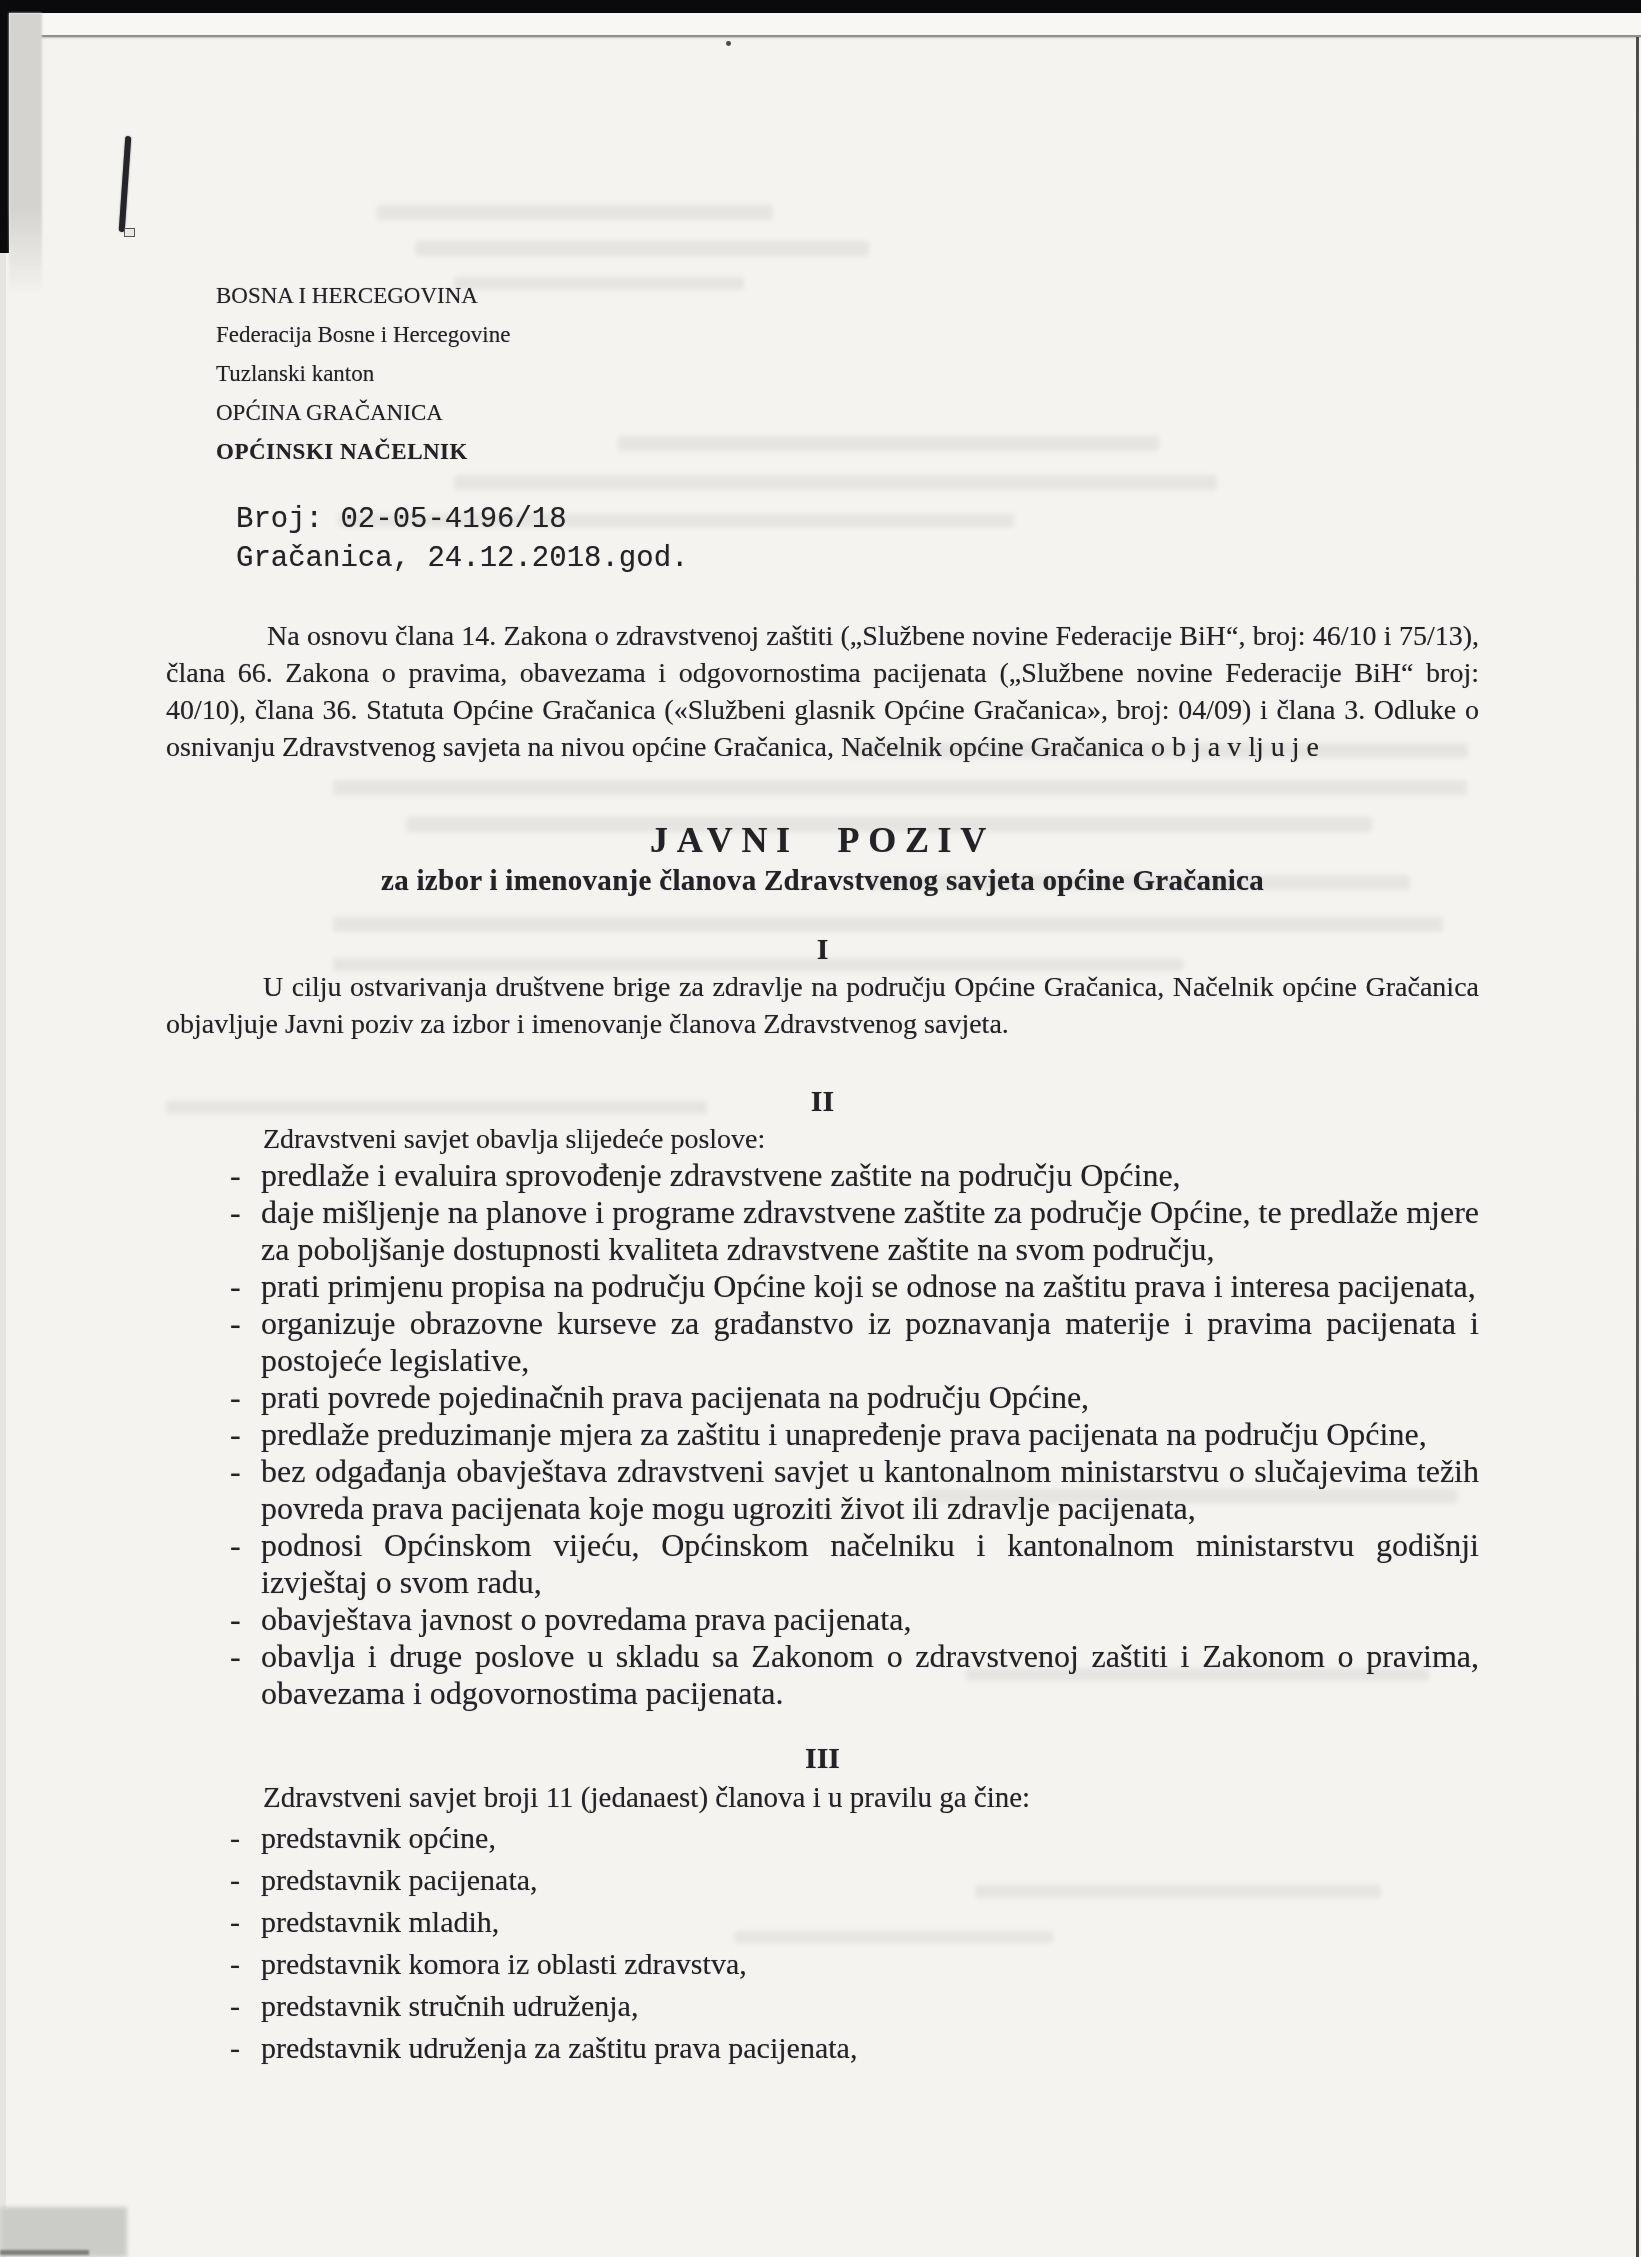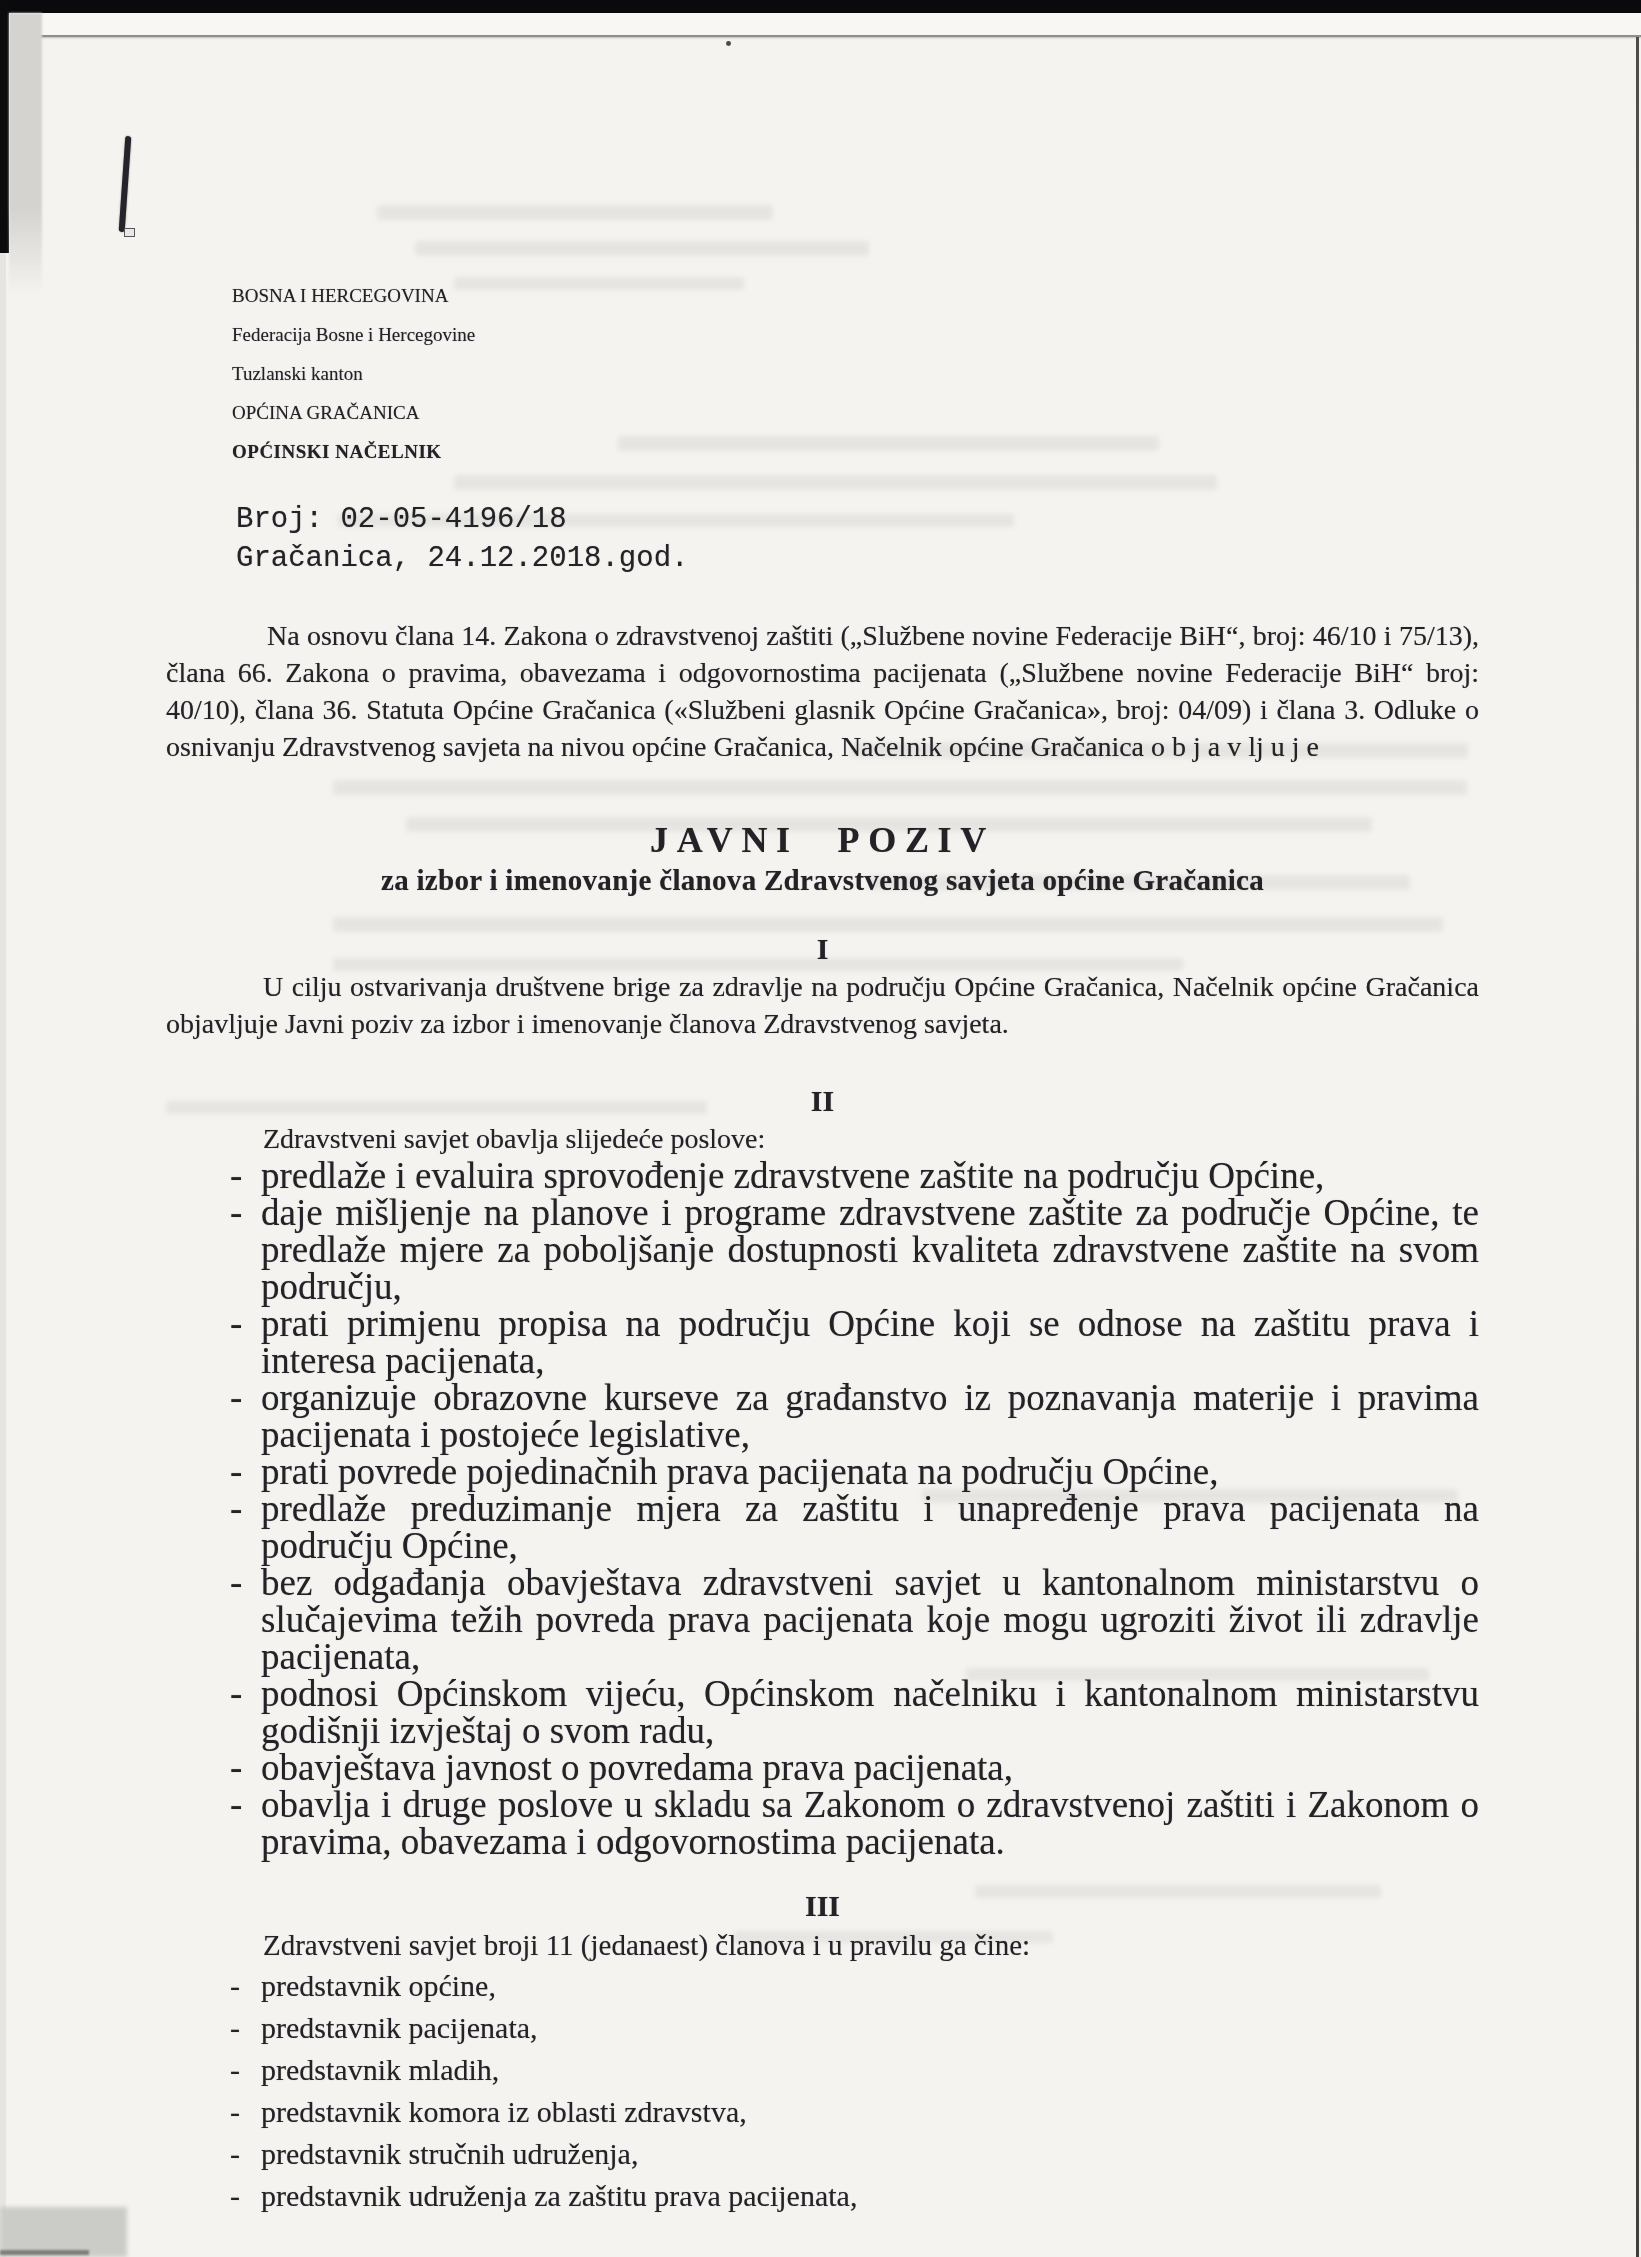--- a/index.html
+++ b/index.html
@@ -31,38 +31,38 @@
   .dot-top { left: 726px; top: 41px; width: 4.8px; height: 4.8px; border-radius: 50%; background: #4a4a48; }
   .speck-bottom { left: 93px; top: 2211px; width: 6.8px; height: 10.6px; border-radius: 50%;
                   background: #9b9b97; transform: rotate(18deg); filter: blur(0.5px); }
   .bottom-left-gray { left: 0; bottom: 0; width: 127px; height: 50px; background: #cbcbc7; filter: blur(1.9px); }
   .bottom-left-dark { left: 0; bottom: 1.9px; width: 89px; height: 4.8px; background: #7e7e7a; filter: blur(1px); }
   .ghost { position: absolute; background: #87878d; opacity: .13; filter: blur(2.9px); border-radius: 3.9px; }
 
   
   .content { position: absolute; left: 166px; top: 0; width: 1313px;
              text-shadow: 0 0 1px rgba(30,30,36,.38); }
-  .letterhead { margin-top: 276px; margin-left: 66px;
-                font-size: 19px; line-height: 39px; }
+  .letterhead { margin-top: 276px; margin-left: 50px;
+                font-size: 23px; line-height: 39px; }
   .letterhead .bold { font-weight: bold; letter-spacing: 0.5px; }
   .refblock { margin-top: 29px; margin-left: 70px; font-size: 29px; line-height: 39px; font-family: Liberation Mono, monospace; }
   .preamble { margin: 39px 0 0 0; font-size: 28px; line-height: 37px;
               text-align: justify; text-indent: 101px; }
   .title { margin: 54px 0 0 0; font-size: 36px; line-height: 42px; font-weight: bold;
            text-align: center; letter-spacing: 8.7px; word-spacing: 21px; }
   .subtitle { margin: 0; font-size: 29px; line-height: 39px; font-weight: bold;
               text-align: center; letter-spacing: 0.3px; }
   .numeral { font-size: 30px; line-height: 39px; font-weight: bold; text-align: center; }
   .numeral.n1 { margin-top: 29px; }
   .numeral.n2 { margin-top: 39px; }
   .numeral.n3 { margin-top: 25px; line-height: 41px; }
   .para { margin: 0; font-size: 28px; line-height: 37px; text-align: justify; text-indent: 97px; }
   .para.lead3 { font-size: 29px; line-height: 39px; text-align: left; }
   ul.bullets { margin: 0; padding: 0 0 0 95px; list-style: none;
-               font-size: 37px; line-height: 37px; }
+               font-size: 32px; line-height: 37px; }
   ul.bullets li { position: relative; text-align: justify; }
   ul.bullets li::before { content: "-"; position: absolute; left: -31px; top: 0; }
   ul.bullets.wide { font-size: 30px; line-height: 42px; }
   ul.bullets.wide li { text-align: left; }
 </style>
 </head>
 <body>
 
 <div class="artifact top-strip"></div>
 <div class="artifact top-lighter"></div>

